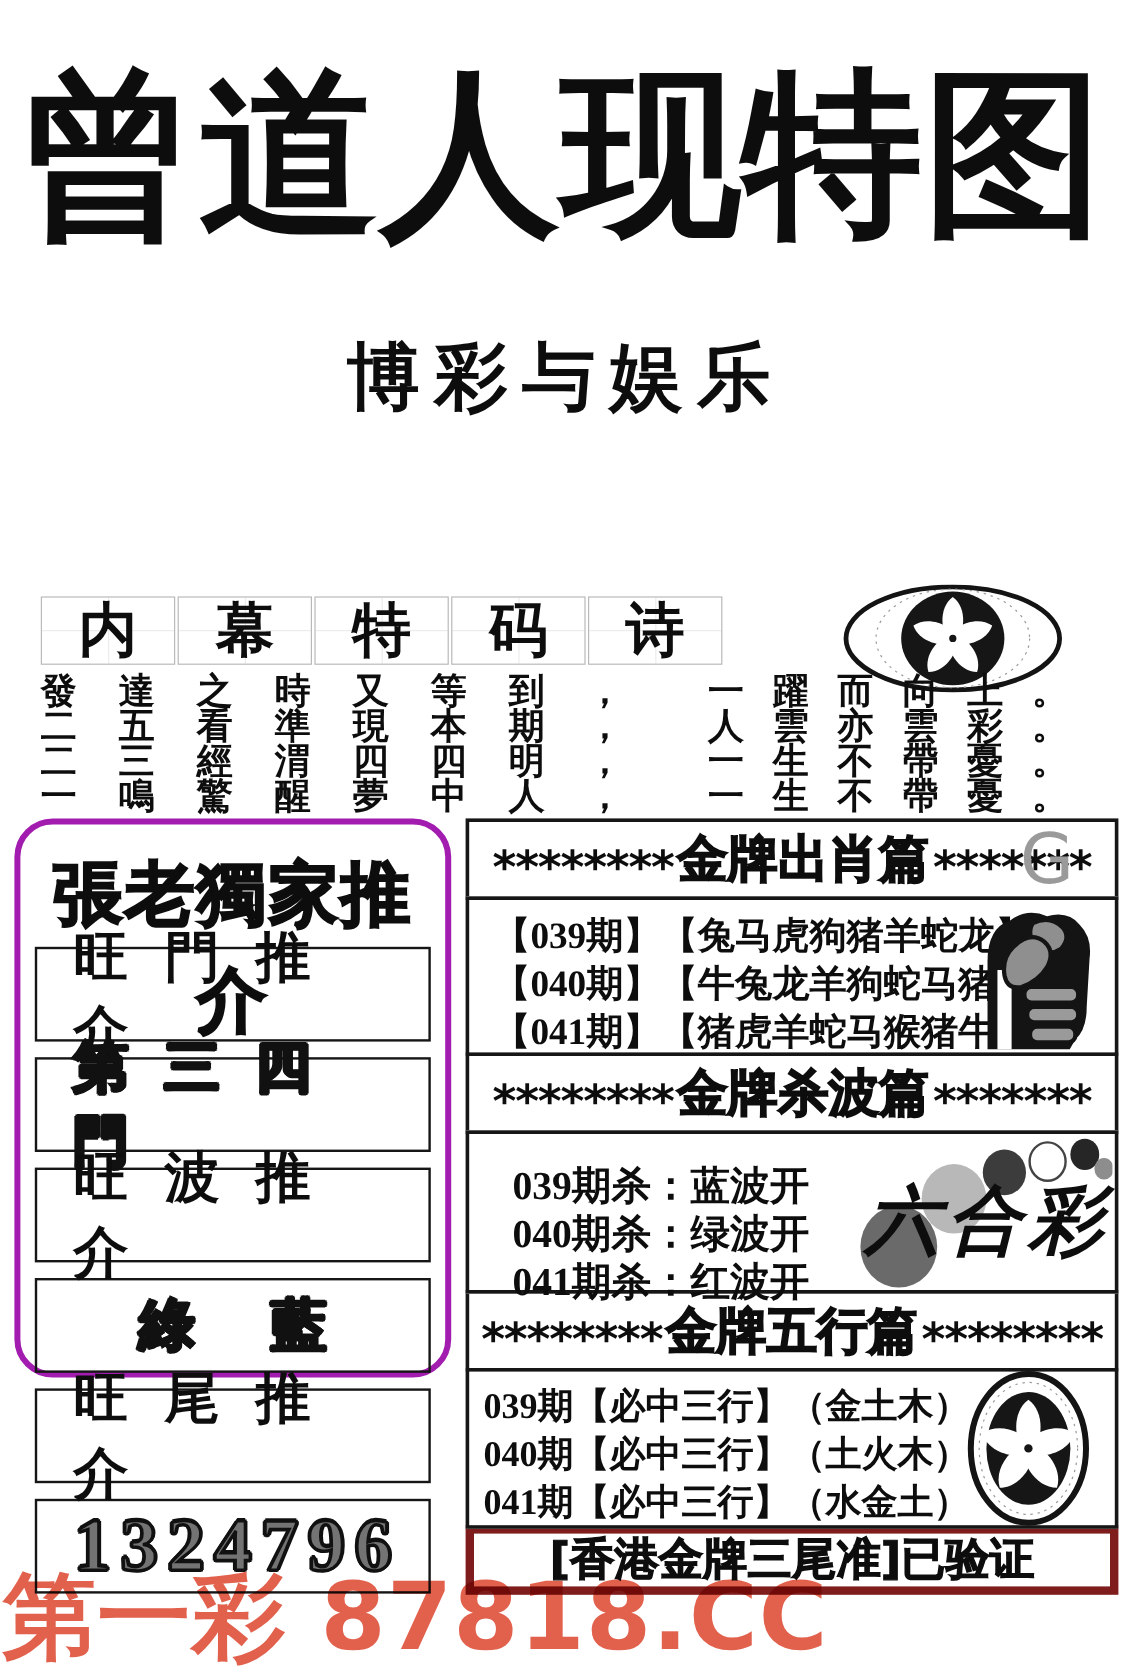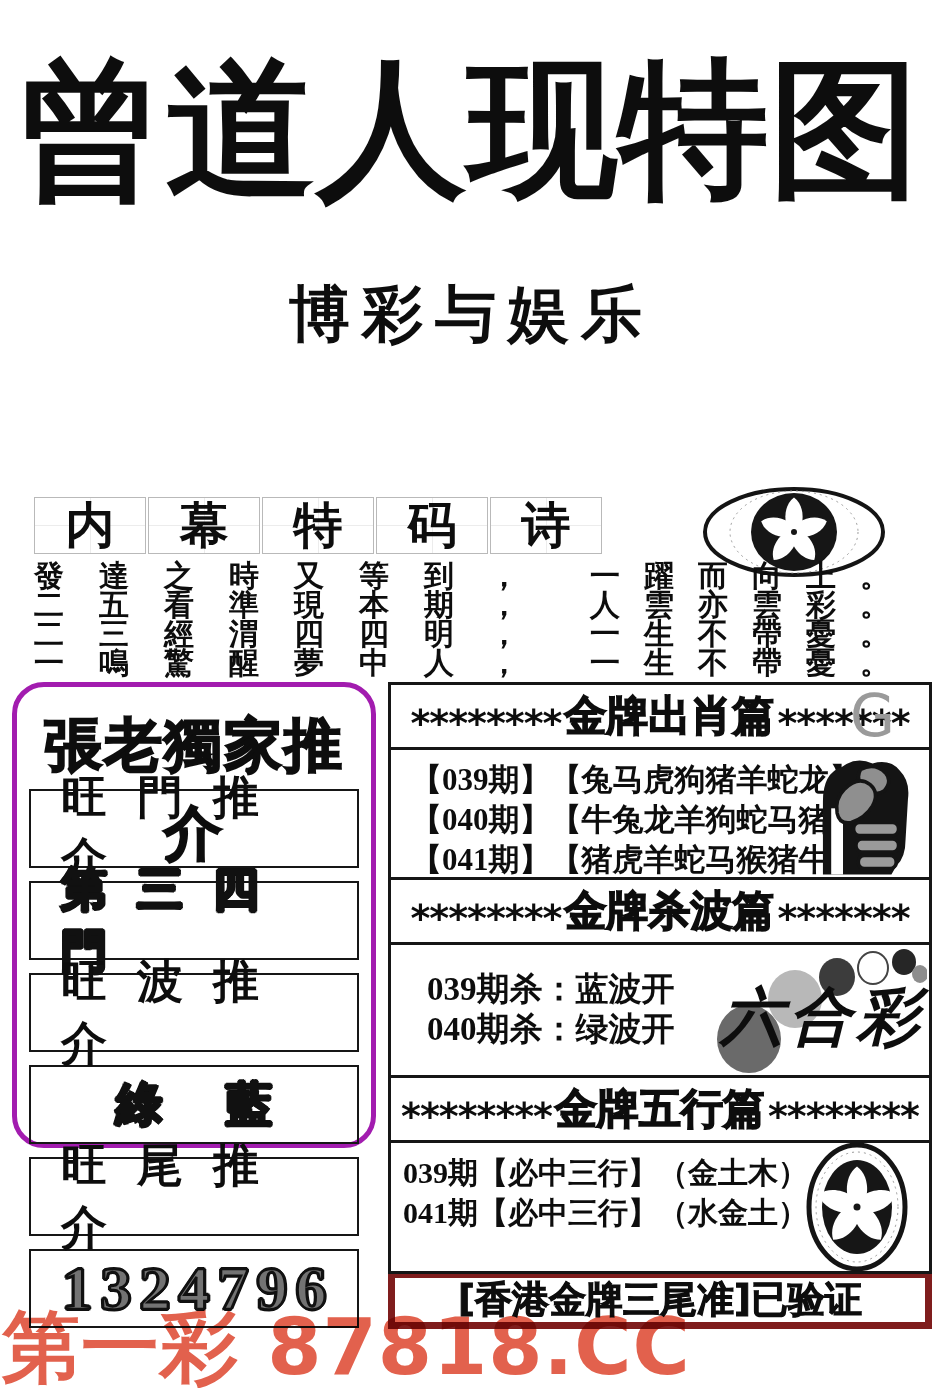--- a/index.html
+++ b/index.html
@@ -202,40 +202,42 @@
   </div>
 
   <div class="sec-header">
     <span class="stars">********</span>
       <span class="sec-title">金牌杀波篇</span>
       <span class="stars">*******</span>
   </div>
   <div class="sec-body body-b">
     <div class="data-line">039期杀：蓝波开</div>
     <div class="data-line">040期杀：绿波开</div>
+    <div class="data-line">041期杀：红波开</div>
     <div class="circles-wrap">
       <svg viewBox="0 0 212 128" width="212" height="128">
         <ellipse cx="34" cy="92" rx="32" ry="34" fill="#6a6a6a"></ellipse>
         <ellipse cx="80" cy="52" rx="27" ry="29" fill="#b8b8b8"></ellipse>
         <ellipse cx="122" cy="30" rx="18" ry="19" fill="#3c3c3c"></ellipse>
         <ellipse cx="158" cy="21" rx="15" ry="16" fill="#fff" stroke="#444" stroke-width="2"></ellipse>
         <ellipse cx="189" cy="15" rx="12" ry="13" fill="#262626"></ellipse>
         <ellipse cx="205" cy="27" rx="8" ry="9" fill="#8d8d8d"></ellipse>
       </svg>
     </div>
     <div class="brand-label">六合彩</div>
   </div>
 
   <div class="sec-header">
     <span class="stars">********</span>
       <span class="sec-title">金牌五行篇</span>
       <span class="stars">********</span>
   </div>
   <div class="sec-body body-c">
     <div class="data-line">039期【必中三行】（金土木）</div>
+    <div class="data-line">040期【必中三行】（土火木）</div>
     <div class="data-line">041期【必中三行】（水金土）</div>
     <div class="emblem-bottom">
       <svg viewBox="0 0 104 132" width="104" height="132">
         <ellipse cx="52" cy="66" rx="48" ry="62" fill="#fff" stroke="#141414" stroke-width="5"></ellipse>
         <ellipse cx="52" cy="66" rx="41" ry="55" fill="none" stroke="#9a9a9a" stroke-width="1" stroke-dasharray="2 4"></ellipse>
         <ellipse cx="52" cy="66" rx="35" ry="47" fill="#161616"></ellipse>
         <g transform="translate(52,66)" fill="#fff">
           <path d="M0 4 C9 -2 11 -22 0 -30 C-11 -22 -9 -2 0 4 Z" transform="rotate(0) scale(1.35)"></path>
           <path d="M0 4 C9 -2 11 -22 0 -30 C-11 -22 -9 -2 0 4 Z" transform="rotate(72) scale(1.35)"></path>
           <path d="M0 4 C9 -2 11 -22 0 -30 C-11 -22 -9 -2 0 4 Z" transform="rotate(144) scale(1.35)"></path>

